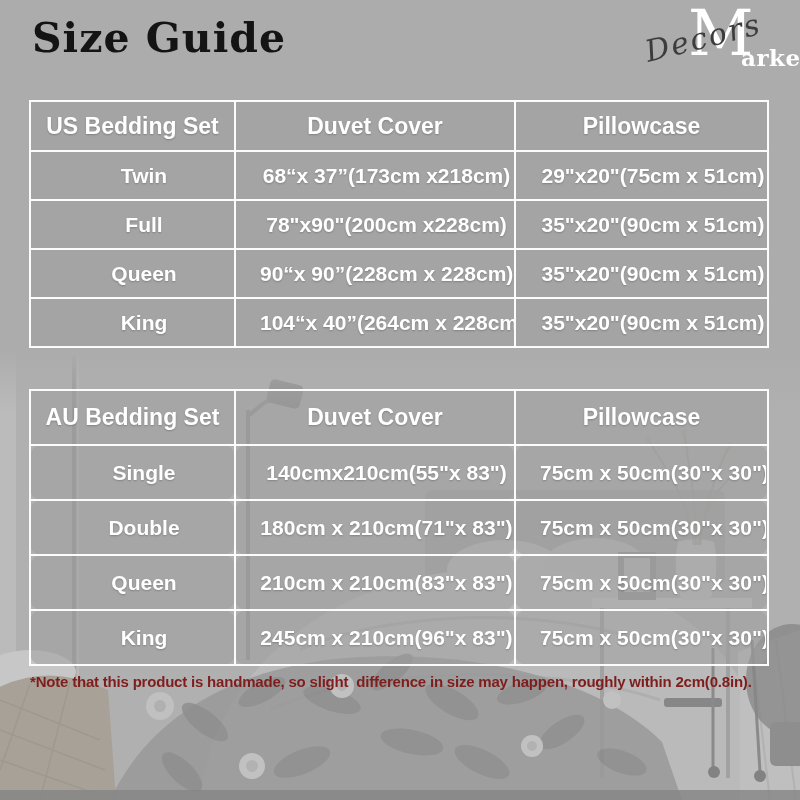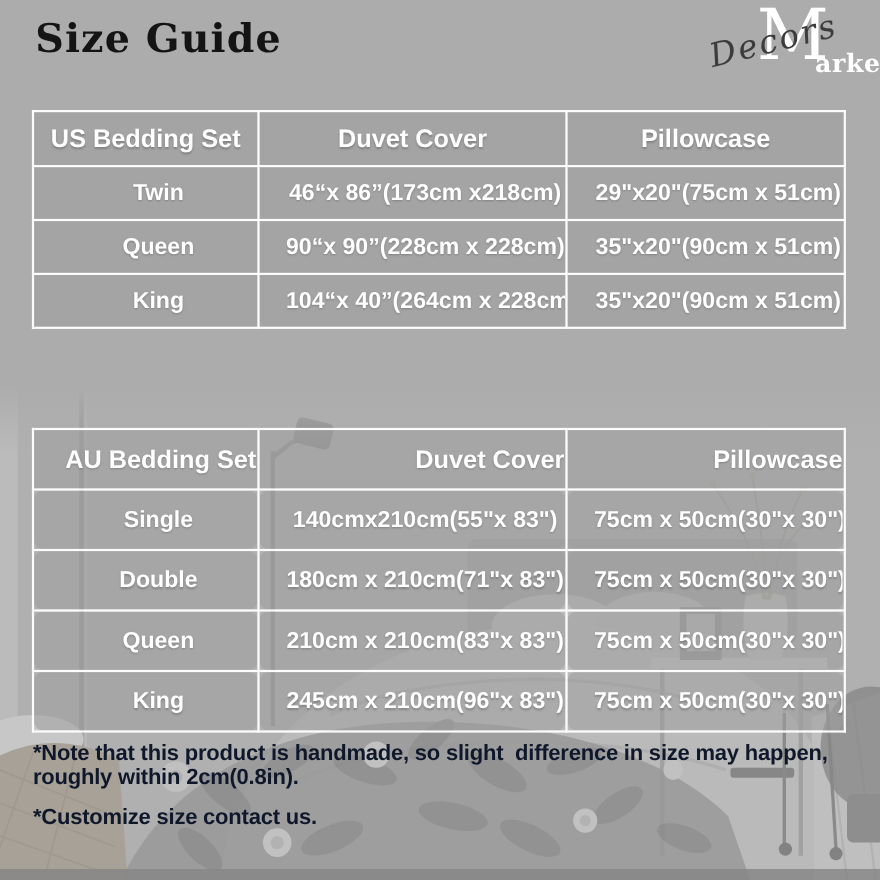--- a/index.html
+++ b/index.html
@@ -3,21 +3,21 @@
 <meta charset="utf-8">
 <style>
   html,body{margin:0;padding:0;}
   body{font-family:"Liberation Sans",sans-serif;}
   .stage{position:relative;width:800px;height:800px;overflow:hidden;background:#acacac;}
   .bg{position:absolute;left:0;top:0;width:800px;height:800px;z-index:0;}
 
   .page-title{
     position:absolute;left:32px;top:14px;margin:0;z-index:3;
     font-family:"DejaVu Serif","Liberation Serif",serif;
-    font-weight:700;font-size:36px;letter-spacing:1px;color:#141414;
+    font-weight:700;font-size:41px;letter-spacing:1px;color:#141414;
   }
 
   .logo{position:absolute;left:646px;top:8px;width:146px;height:84px;z-index:3;}
   .logo-m{
     position:absolute;left:42px;top:-12px;
     font-family:"DejaVu Serif","Liberation Serif",serif;
     font-size:64px;font-weight:400;color:#ffffff;
   }
   .logo-rest{
     position:absolute;left:95px;top:36px;
@@ -41,29 +41,29 @@
     border:2px solid rgba(255,255,255,.96);
     background:rgba(158,158,158,.55);
     color:#ffffff;text-align:center;vertical-align:middle;
     white-space:nowrap;overflow:hidden;
     text-shadow:0 1px 2px rgba(0,0,0,.22);
   }
   .size-table th{font-size:23px;font-weight:700;}
   .size-table td{font-size:21px;font-weight:700;padding-left:24px;}
   .t1 th{height:46px;}
   .t1 td{height:45px;}
-  .t2 th{height:51px;text-align:right;}
+  .t2 th{height:51px;}
   .t2 td{height:51px;border-radius:12px;}
 
   .notes{position:absolute;left:30px;top:674px;width:756px;z-index:3;}
   .notes p{
     margin:0 0 13px 0;
     font-family:"Liberation Sans",sans-serif;
-    font-weight:700;font-size:20px;line-height:1.12;
-    color:#0f172a;white-space:pre-wrap;letter-spacing:-0.2px;
+    font-weight:700;font-size:15px;line-height:1.12;
+    color:#7f1d1d;white-space:pre-wrap;letter-spacing:-0.2px;
   }
 </style>
 </head>
 <body>
 
 <div class="stage">
 
   <svg class="bg" viewBox="0 0 800 800" preserveAspectRatio="none" aria-hidden="true">
     <defs>
       <linearGradient id="fadeTop" x1="0" y1="0" x2="0" y2="1">
@@ -181,22 +181,27 @@
     <thead>
       <tr>
         <th>US Bedding Set</th>
         <th>Duvet Cover</th>
         <th>Pillowcase</th>
       </tr>
     </thead>
     <tbody>
       <tr>
         <td>Twin</td>
-        <td>46“x 86”(173cm x218cm)</td>
+        <td>68“x 37”(173cm x218cm)</td>
         <td>29"x20"(75cm x 51cm)</td>
+      </tr>
+      <tr>
+        <td>Full</td>
+        <td>78"x90"(200cm x228cm)</td>
+        <td>35"x20"(90cm x 51cm)</td>
       </tr>
       <tr>
         <td>Queen</td>
         <td>90“x 90”(228cm x 228cm)</td>
         <td>35"x20"(90cm x 51cm)</td>
       </tr>
       <tr>
         <td>King</td>
         <td>104“x 40”(264cm x 228cm)</td>
         <td>35"x20"(90cm x 51cm)</td>
@@ -236,16 +241,15 @@
       <tr>
         <td>King</td>
         <td>245cm x 210cm(96"x 83")</td>
         <td>75cm x 50cm(30"x 30")</td>
       </tr>
     </tbody>
   </table>
 
   <div class="notes">
     <p>*Note that this product is handmade, so slight  difference in size may happen, roughly within 2cm(0.8in).</p>
-    <p>*Customize size contact us.</p>
   </div>
 
 </div>
 
 </body></html>

